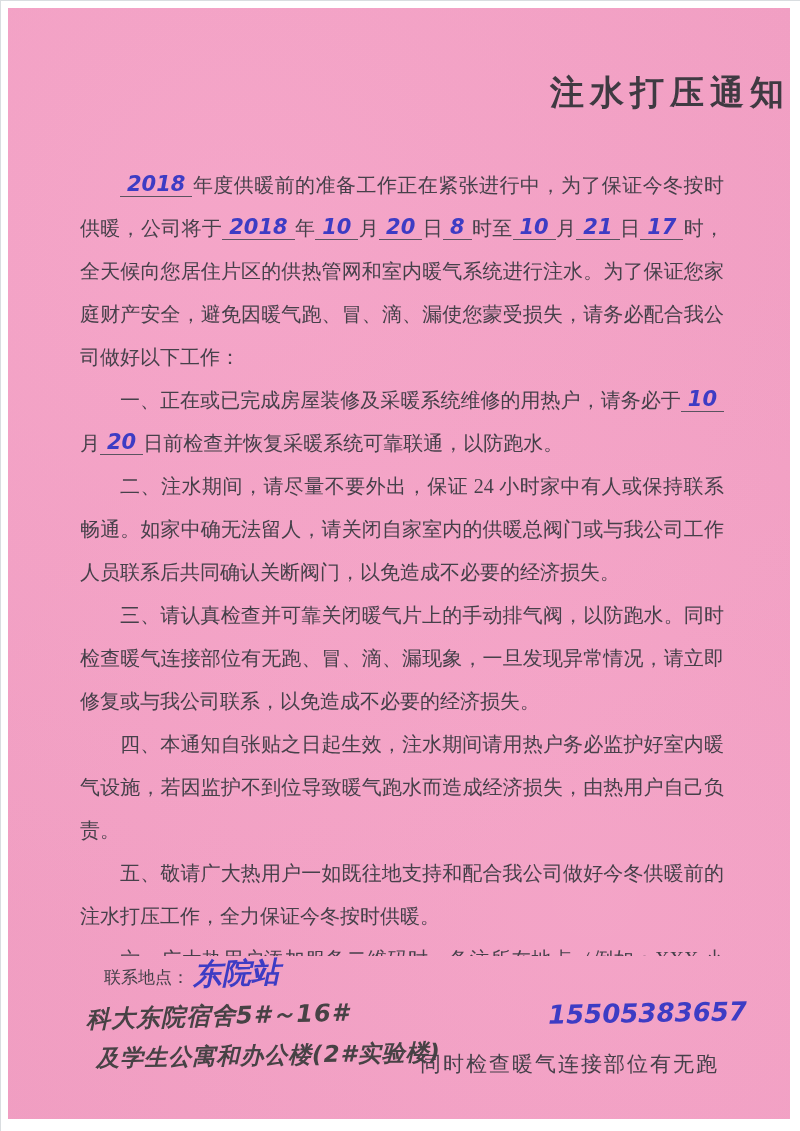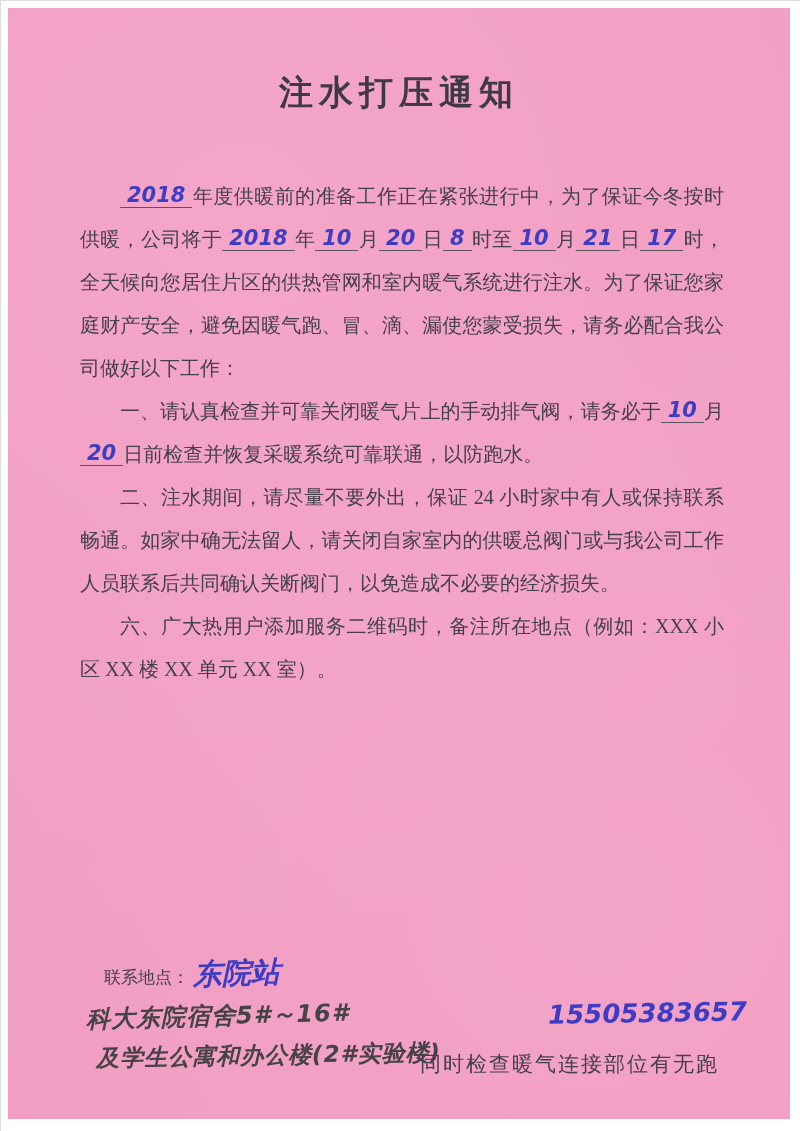--- a/index.html
+++ b/index.html
@@ -23,36 +23,35 @@
     background: #f7a2c7;
     background-image:
       radial-gradient(circle at 30% 20%, rgba(255,255,255,0.06), rgba(0,0,0,0.015) 70%),
       radial-gradient(circle at 75% 80%, rgba(255,255,255,0.05), rgba(0,0,0,0.01) 60%);
     color: #46404a;
   }
   .title {
     position: absolute;
     top: 62px; left: 0; right: 0;
     margin: 0;
-    text-align: center;
+    text-align: right;
     font-size: 34px;
     font-weight: 600;
     letter-spacing: 6px;
     color: #3f3a42;
   }
   .body-text {
     position: absolute;
     top: 156px; left: 72px;
     width: 644px; height: 792px;
     overflow: hidden;
     font-size: 20px;
     line-height: 43px;
     text-align: justify;
     text-justify: inter-ideograph;
-    margin-top: 11px;
   }
   .para { margin: 0; text-indent: 2em; color: #46404a; }
   .print { color: #46404a; }
   .hw {
     display: inline-block;
     text-indent: 0;
     color: #3d3cc4;
     font-family: "DejaVu Sans", "Liberation Sans", sans-serif;
     font-style: italic;
     font-weight: 600;
@@ -92,22 +91,25 @@
 </head>
 <body>
 
 <div class="scan-frame"></div>
 
 <div class="sheet">
   <h1 class="title">注水打压通知</h1>
 
   <div class="body-text">
       <p class="para"><span class="hw">2018</span><span class="print">年度供暖前的准备工作正在紧张进行中，为了保证今冬按时供暖，公司将于</span><span class="hw">2018</span><span class="print">年</span><span class="hw">10</span><span class="print">月</span><span class="hw">20</span><span class="print">日</span><span class="hw">8</span><span class="print">时至</span><span class="hw">10</span><span class="print">月</span><span class="hw">21</span><span class="print">日</span><span class="hw">17</span><span class="print">时，全天候向您居住片区的供热管网和室内暖气系统进行注水。为了保证您家庭财产安全，避免因暖气跑、冒、滴、漏使您蒙受损失，请务必配合我公司做好以下工作：</span></p>
-      <p class="para"><span class="print">一、请认真检查并可靠关闭暖气片上的手动排气阀，请务必于</span><span class="hw">10</span><span class="print">月</span><span class="hw">20</span><span class="print">日前检查并恢复采暖系统可靠联通，以防跑水。</span></p>
+      <p class="para"><span class="print">一、正在或已完成房屋装修及采暖系统维修的用热户，请务必于</span><span class="hw">10</span><span class="print">月</span><span class="hw">20</span><span class="print">日前检查并恢复采暖系统可靠联通，以防跑水。</span></p>
       <p class="para"><span class="print">二、注水期间，请尽量不要外出，保证 24 小时家中有人或保持联系畅通。如家中确无法留人，请关闭自家室内的供暖总阀门或与我公司工作人员联系后共同确认关断阀门，以免造成不必要的经济损失。</span></p>
+      <p class="para"><span class="print">三、请认真检查并可靠关闭暖气片上的手动排气阀，以防跑水。同时检查暖气连接部位有无跑、冒、滴、漏现象，一旦发现异常情况，请立即修复或与我公司联系，以免造成不必要的经济损失。</span></p>
+      <p class="para"><span class="print">四、本通知自张贴之日起生效，注水期间请用热户务必监护好室内暖气设施，若因监护不到位导致暖气跑水而造成经济损失，由热用户自己负责。</span></p>
+      <p class="para"><span class="print">五、敬请广大热用户一如既往地支持和配合我公司做好今冬供暖前的注水打压工作，全力保证今冬按时供暖。</span></p>
       <p class="para"><span class="print">六、广大热用户添加服务二维码时，备注所在地点（例如：XXX 小区 XX 楼 XX 单元 XX 室）。</span></p>
     </div>
 
   <div class="footer">
     <div class="addr-row">
       <span class="row-label">联系地点：</span><span class="hw-blue addr-value">东院站</span>
     </div>
     <div class="hw-dark addr-line2">科大东院宿舍5#～16#</div>
     <div class="hw-dark addr-line3">及学生公寓和办公楼(2#实验楼)</div>
 

